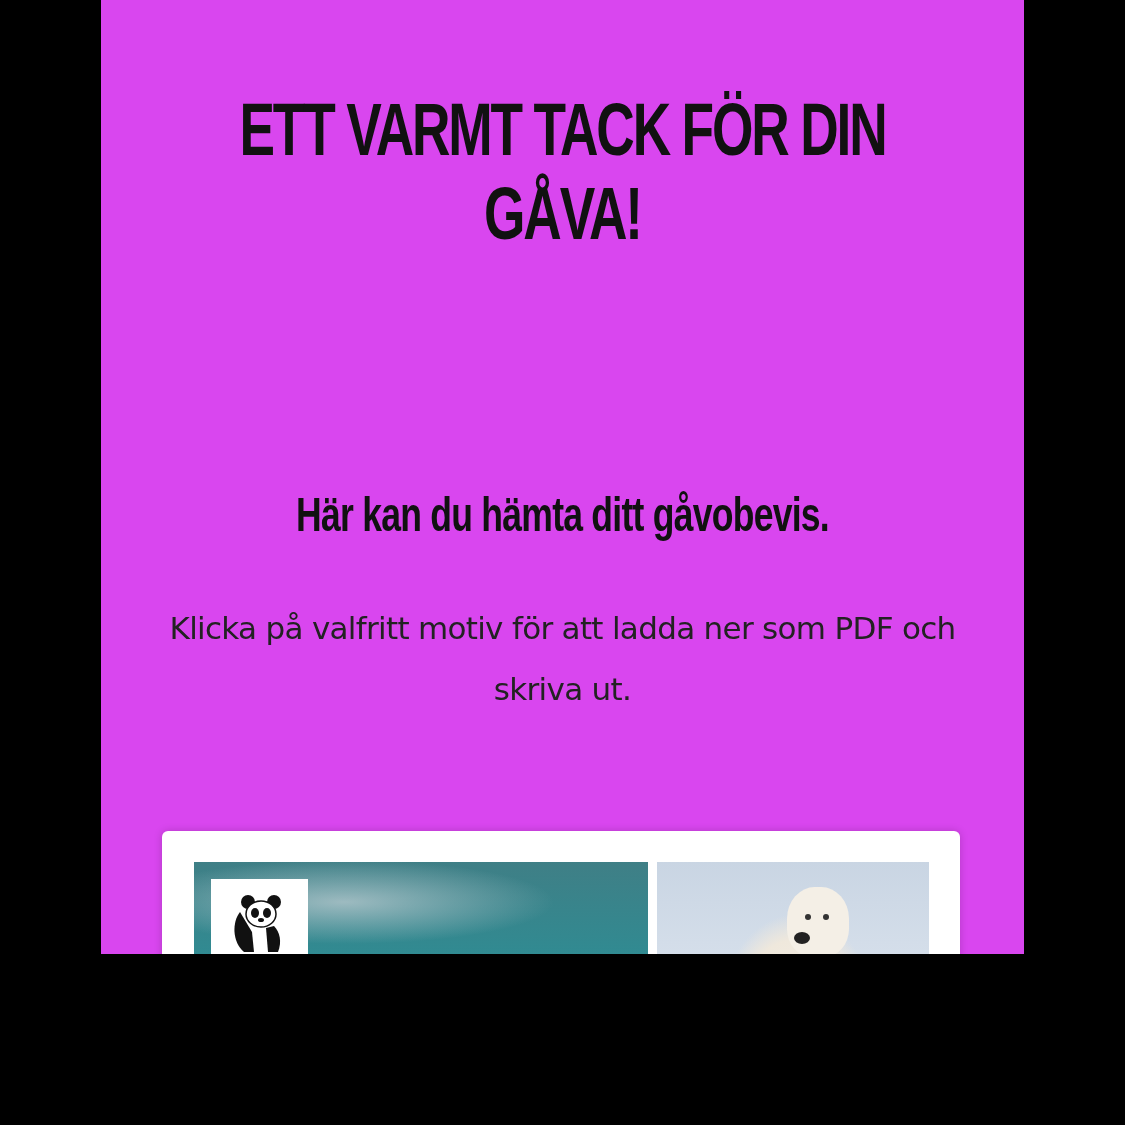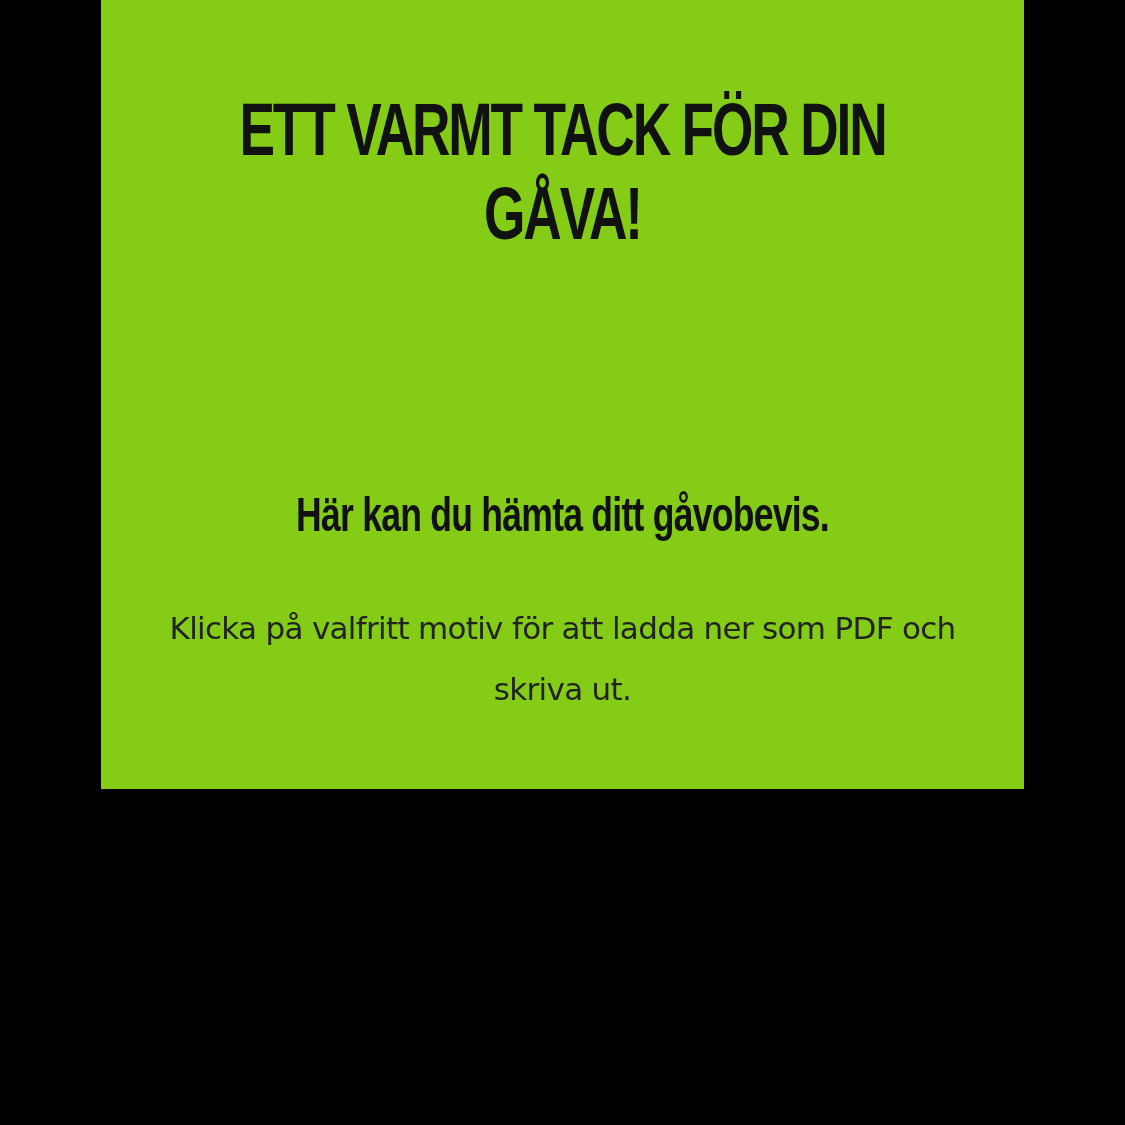--- a/index.html
+++ b/index.html
@@ -2,22 +2,22 @@
 <html><head>
 <meta charset="utf-8">
 <style>
   html, body { margin:0; padding:0; }
   body {
     width:1125px; height:1125px; overflow:hidden;
     background:#000;
     font-family:"Liberation Sans", sans-serif;
   }
   .page {
-    position:absolute; left:101px; top:0; width:923px; height:789px;
-    background:#84cc16; overflow:hidden;
+    position:absolute; left:101px; top:0; width:923px; height:954px;
+    background:#d946ef; overflow:hidden;
   }
   .title {
     position:absolute; left:0; right:0; top:88px;
     text-align:center; margin:0;
     font-family:"Liberation Sans Narrow","Liberation Sans", sans-serif;
     font-weight:700; font-size:74px; letter-spacing:-3px;
     transform:scaleX(0.72); transform-origin:center;
     color:#111; line-height:84px;
   }
   .lead {

